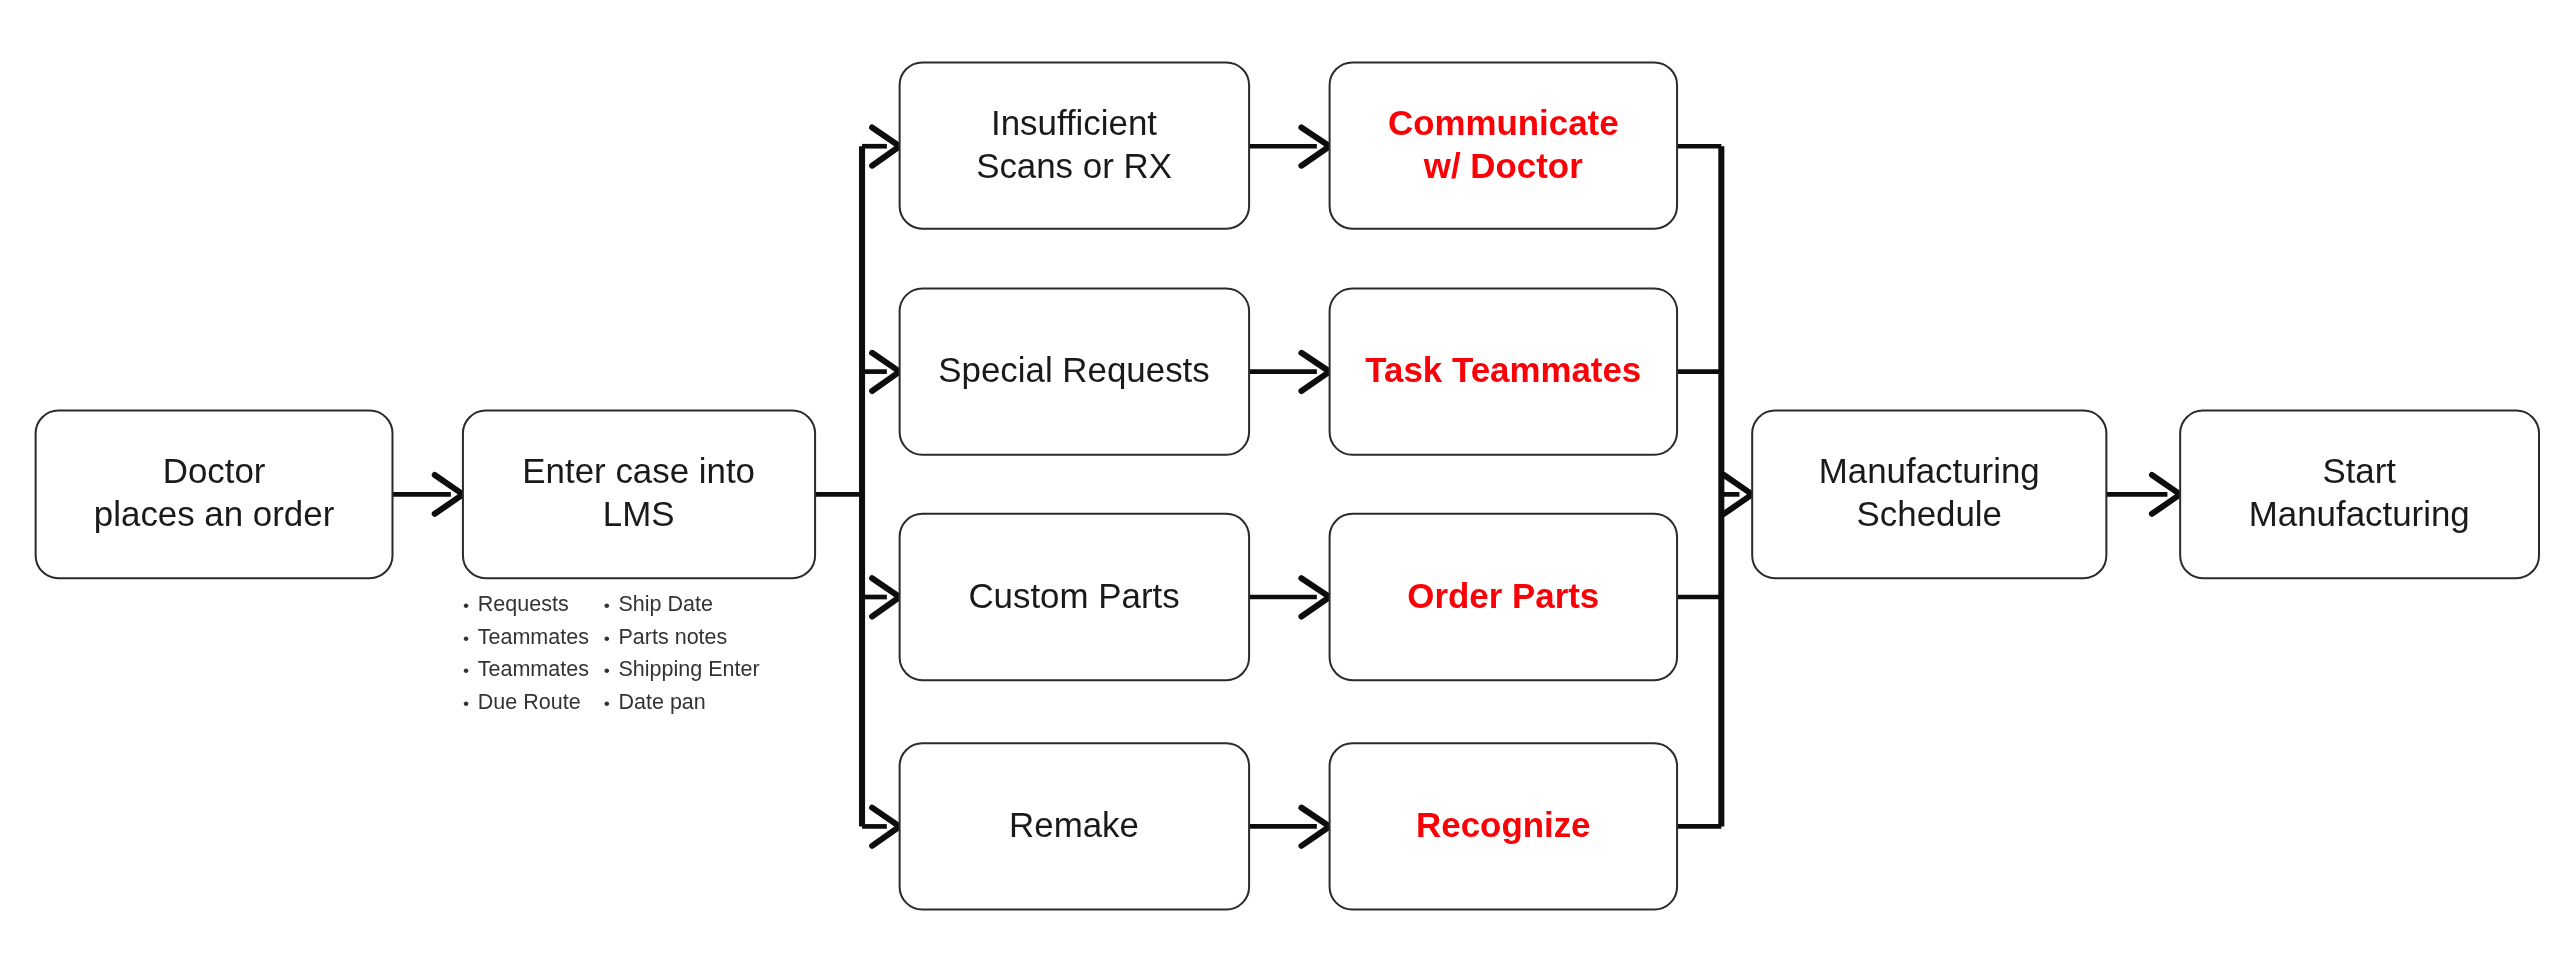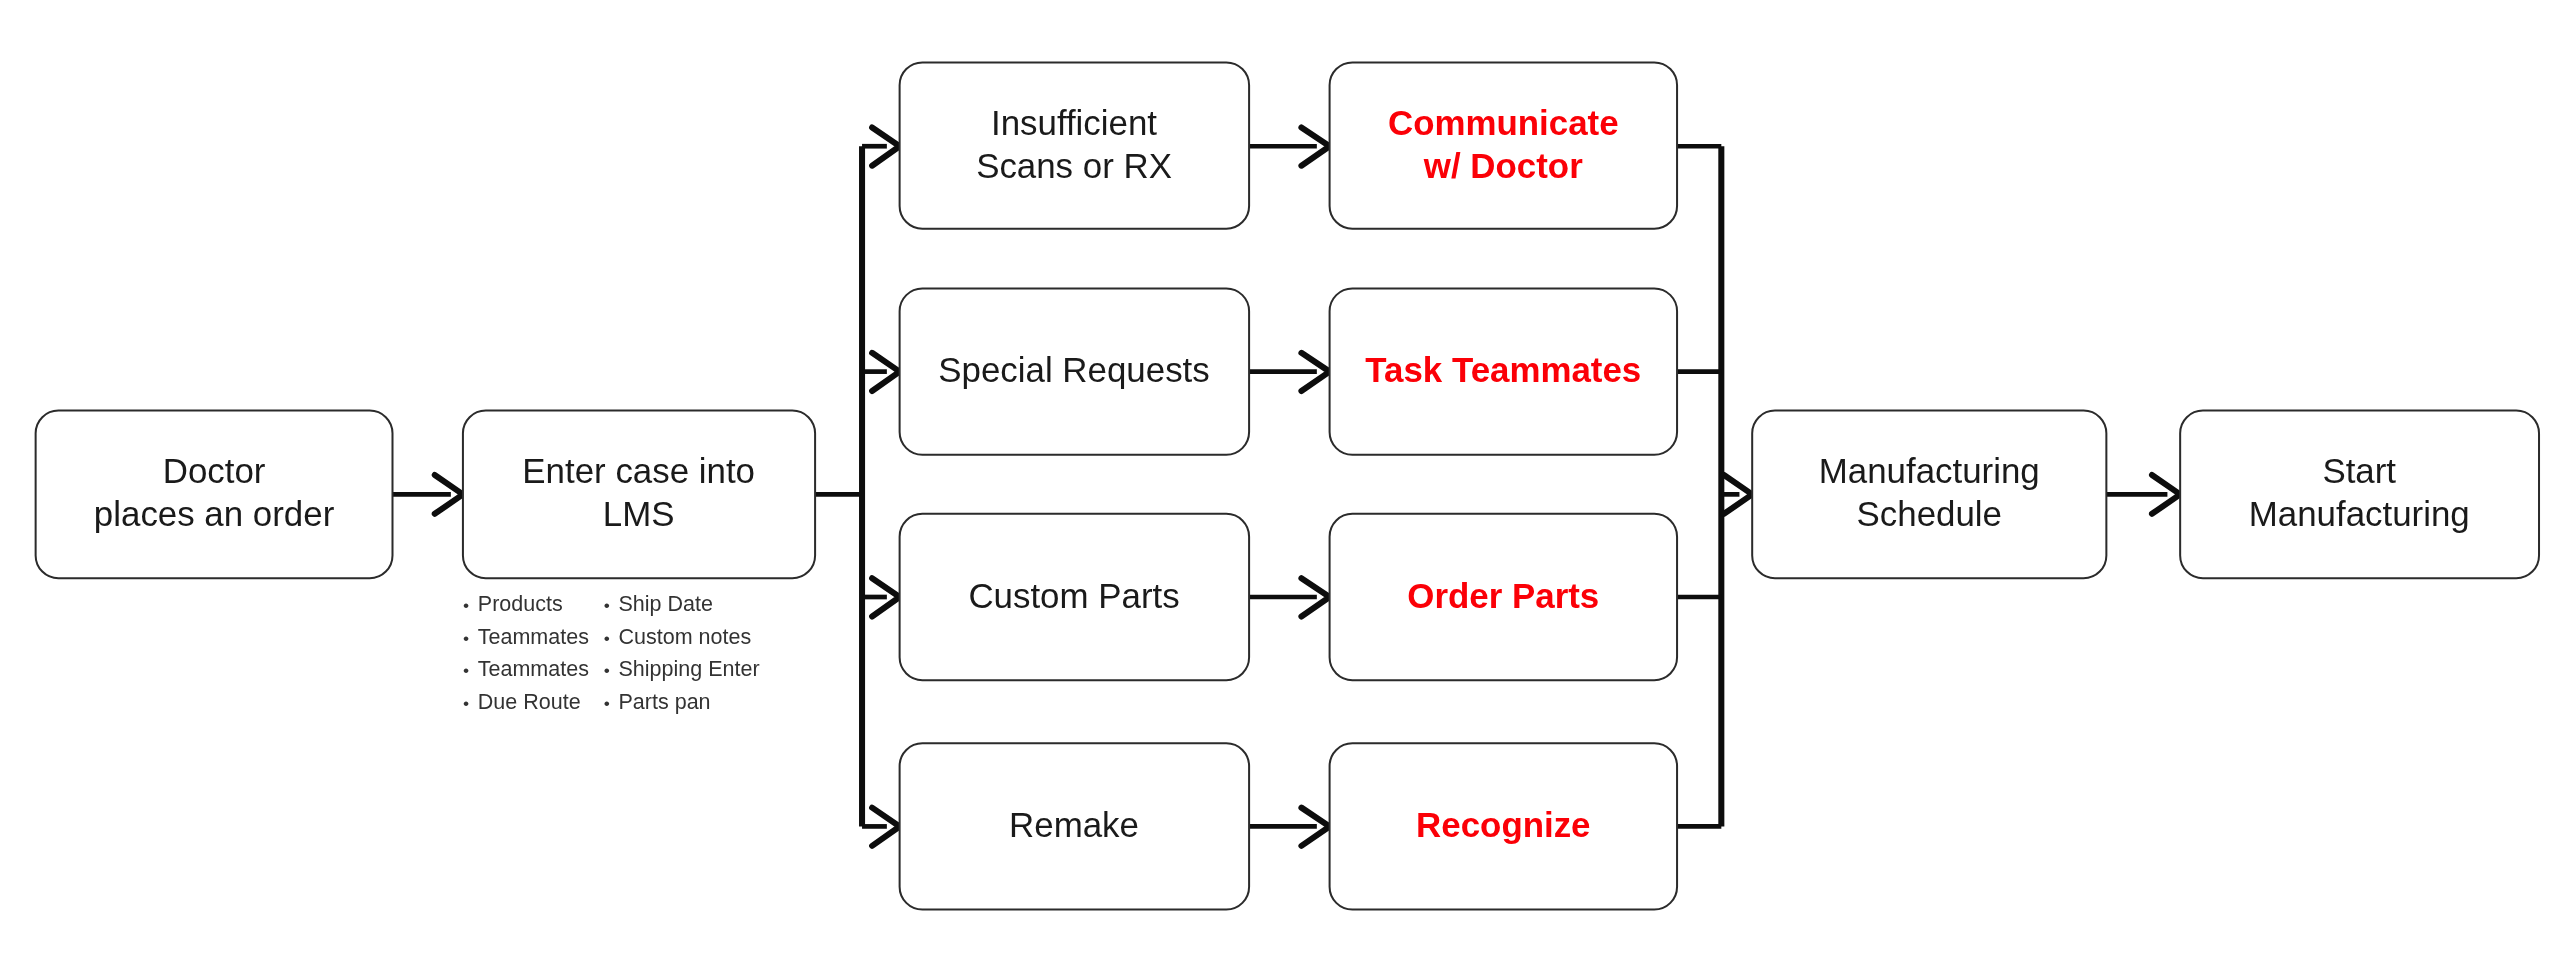--- a/index.html
+++ b/index.html
@@ -225,21 +225,21 @@
       <text class="node-label" x="3517" y="770">Manufacturing</text>
     </g>
 
   </svg>
 
   <div class="bullet-list" style="left:463px; top:590px;">
 
     <div class="bullet-col">
       <div class="bullet-item">
         <span class="bullet-dot">•</span>
-        <span>Products</span>
+        <span>Requests</span>
       </div>
       <div class="bullet-item">
         <span class="bullet-dot">•</span>
         <span>Teammates</span>
       </div>
       <div class="bullet-item">
         <span class="bullet-dot">•</span>
         <span>Teammates</span>
       </div>
       <div class="bullet-item">
@@ -248,28 +248,28 @@
       </div>
     </div>
 
     <div class="bullet-col">
       <div class="bullet-item">
         <span class="bullet-dot">•</span>
         <span>Ship Date</span>
       </div>
       <div class="bullet-item">
         <span class="bullet-dot">•</span>
-        <span>Custom notes</span>
+        <span>Parts notes</span>
       </div>
       <div class="bullet-item">
         <span class="bullet-dot">•</span>
         <span>Shipping Enter</span>
       </div>
       <div class="bullet-item">
         <span class="bullet-dot">•</span>
-        <span>Parts pan</span>
+        <span>Date pan</span>
       </div>
     </div>
 
   </div>
 
 </div>
 
 
 </body></html>

